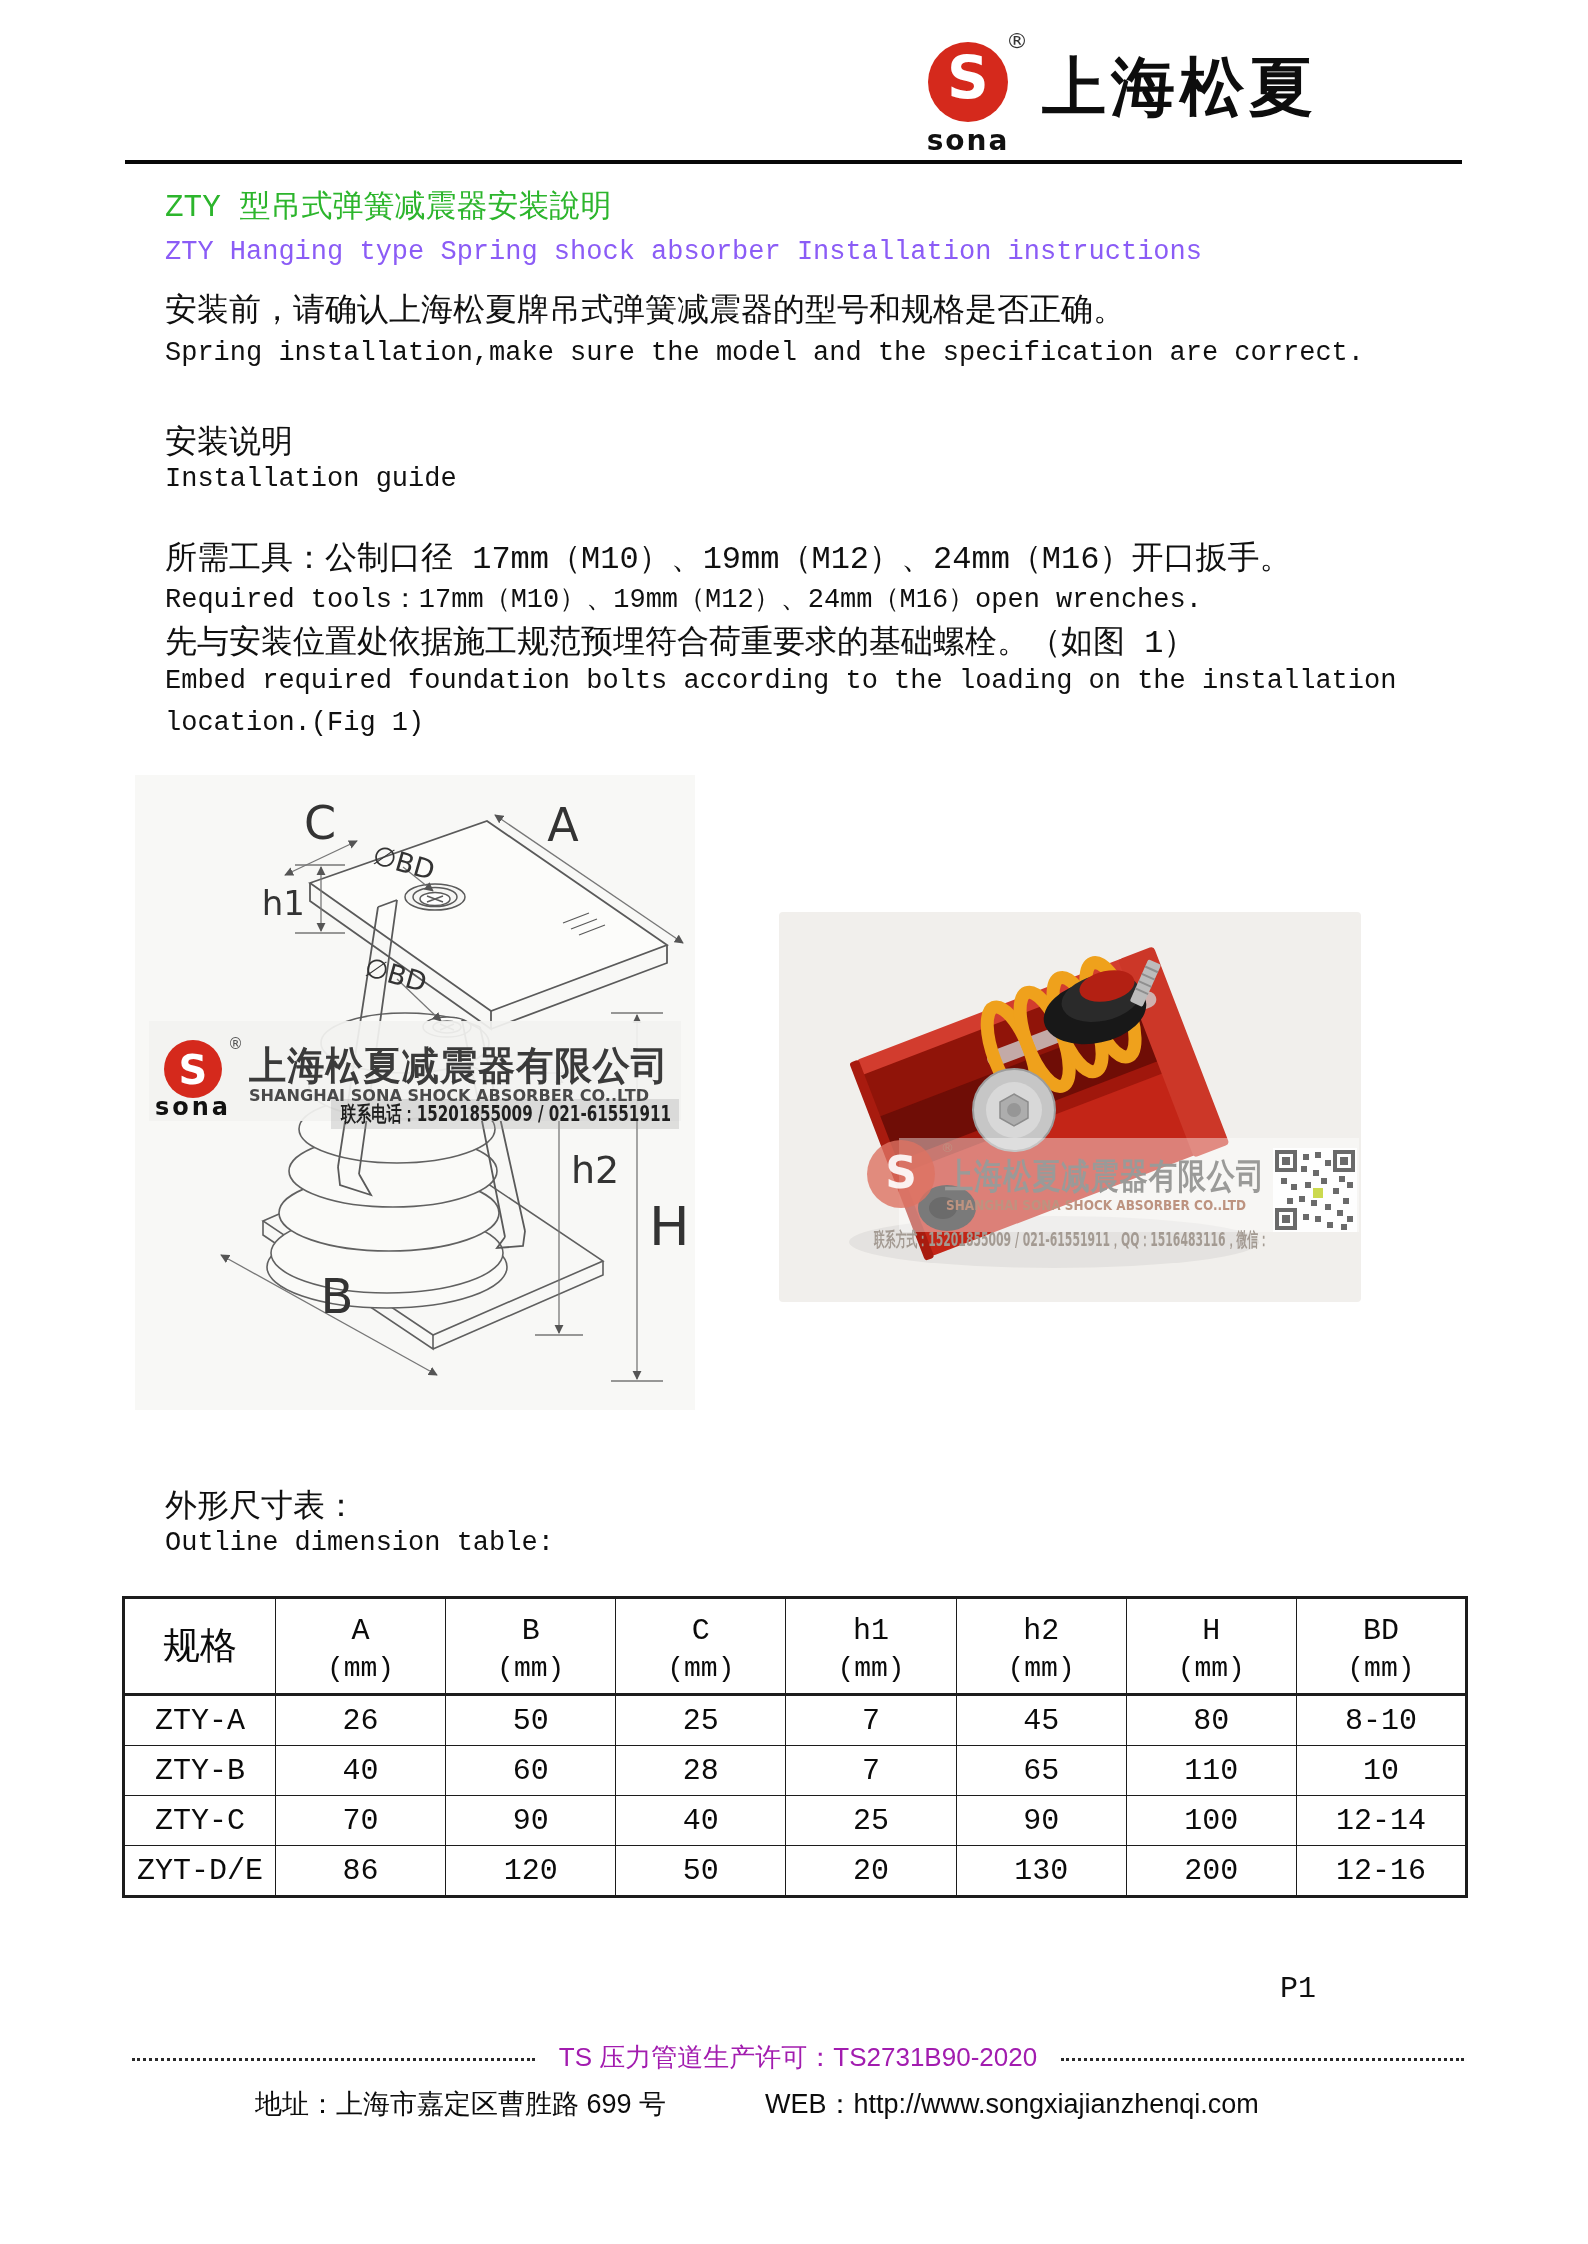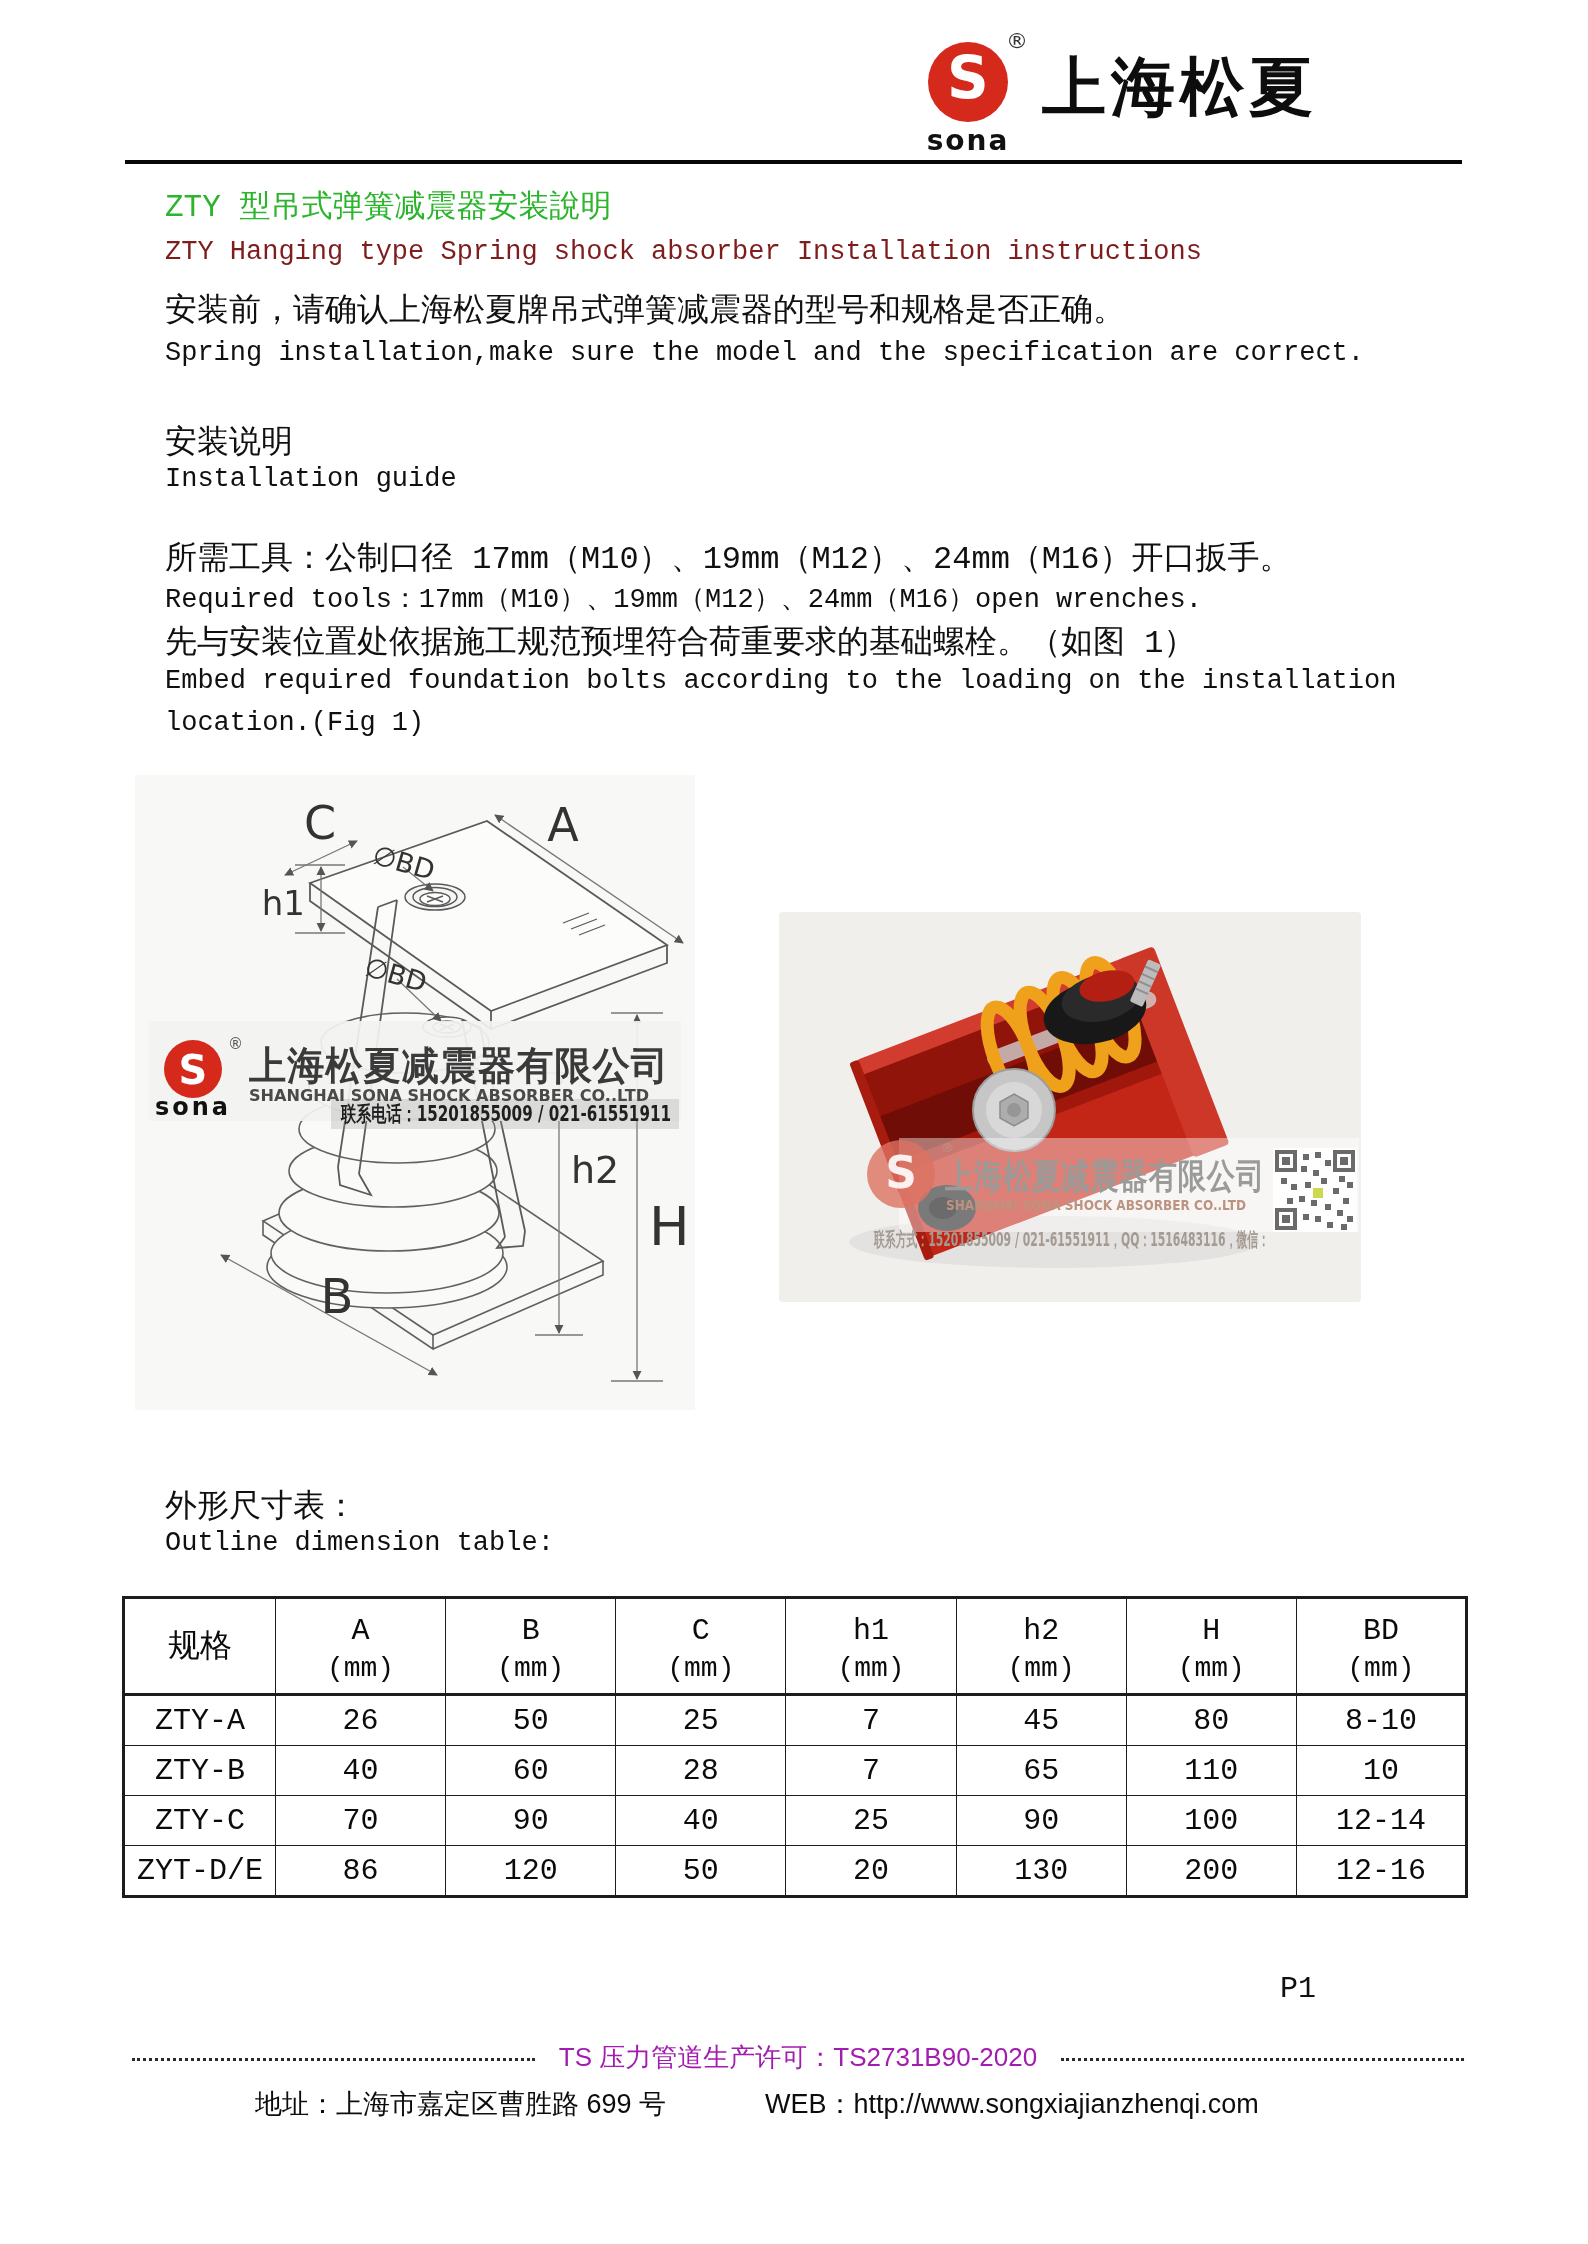--- a/index.html
+++ b/index.html
@@ -13,39 +13,39 @@
   .brand-cn{
     position:absolute;left:1042px;top:44px;font-size:64px;font-weight:900;
     letter-spacing:5px;color:#0d0d0d;font-family:"DejaVu Sans","Liberation Sans",sans-serif;
     white-space:nowrap;
     text-align:center;
   }
   .rule{position:absolute;left:125px;top:160px;width:1337px;height:4px;background:#070707;}
   
   .doc-title{position:absolute;left:165px;top:186px;line-height:44px;white-space:nowrap;}
   .doc-title .cn{font-size:31px;color:#2cb52c;}
-  .doc-title .en{font-size:27px;color:#7f1d1d;}
+  .doc-title .en{font-size:27px;color:#8b5cf6;}
   
   .tline{position:absolute;left:165px;white-space:nowrap;}
   .cn{font-size:32px;}
   .en{font-size:27px;}
   .wrapblock{position:absolute;left:165px;width:1295px;white-space:normal;line-height:42px;}
   
   .dim-table{
     position:absolute;left:122px;top:1596px;width:1346px;border-collapse:collapse;
     table-layout:fixed;text-align:center;color:#0b0b0b;
   }
   .dim-table th,.dim-table td{border:1.5px solid #1c1c1c;font-weight:normal;padding:0;}
   .dim-table{border:3px solid #1c1c1c;}
   .dim-table thead th{height:94px;border-bottom:3px solid #1c1c1c;}
   .dim-table td{height:49px;font-size:30px;}
   .dim-table col.spec{width:152px;}
   .col-letter{display:block;font-size:30px;line-height:40px;margin-top:6px;}
   .col-unit{display:block;font-size:28px;line-height:36px;}
-  .spec-head{font-size:32px;}
+  .spec-head{font-size:37px;}
   
   .page-no{position:absolute;left:1280px;top:1972px;font-size:30px;}
   .footer-line{
     position:absolute;left:132px;top:2040px;width:1332px;display:flex;align-items:center;gap:24px;
     font-family:"Liberation Sans",sans-serif;font-size:26px;color:#a21caf;white-space:nowrap;
   }
   .leader{flex:1;height:0;border-bottom:3px dotted #2a2a2a;margin-top:4px;}
   .footer-addr{position:absolute;top:2086px;left:0;width:1588px;height:40px;
     font-family:"Liberation Sans",sans-serif;font-size:27px;color:#0c0c0c;}
   .footer-addr .addr{position:absolute;left:255px;white-space:nowrap;}

